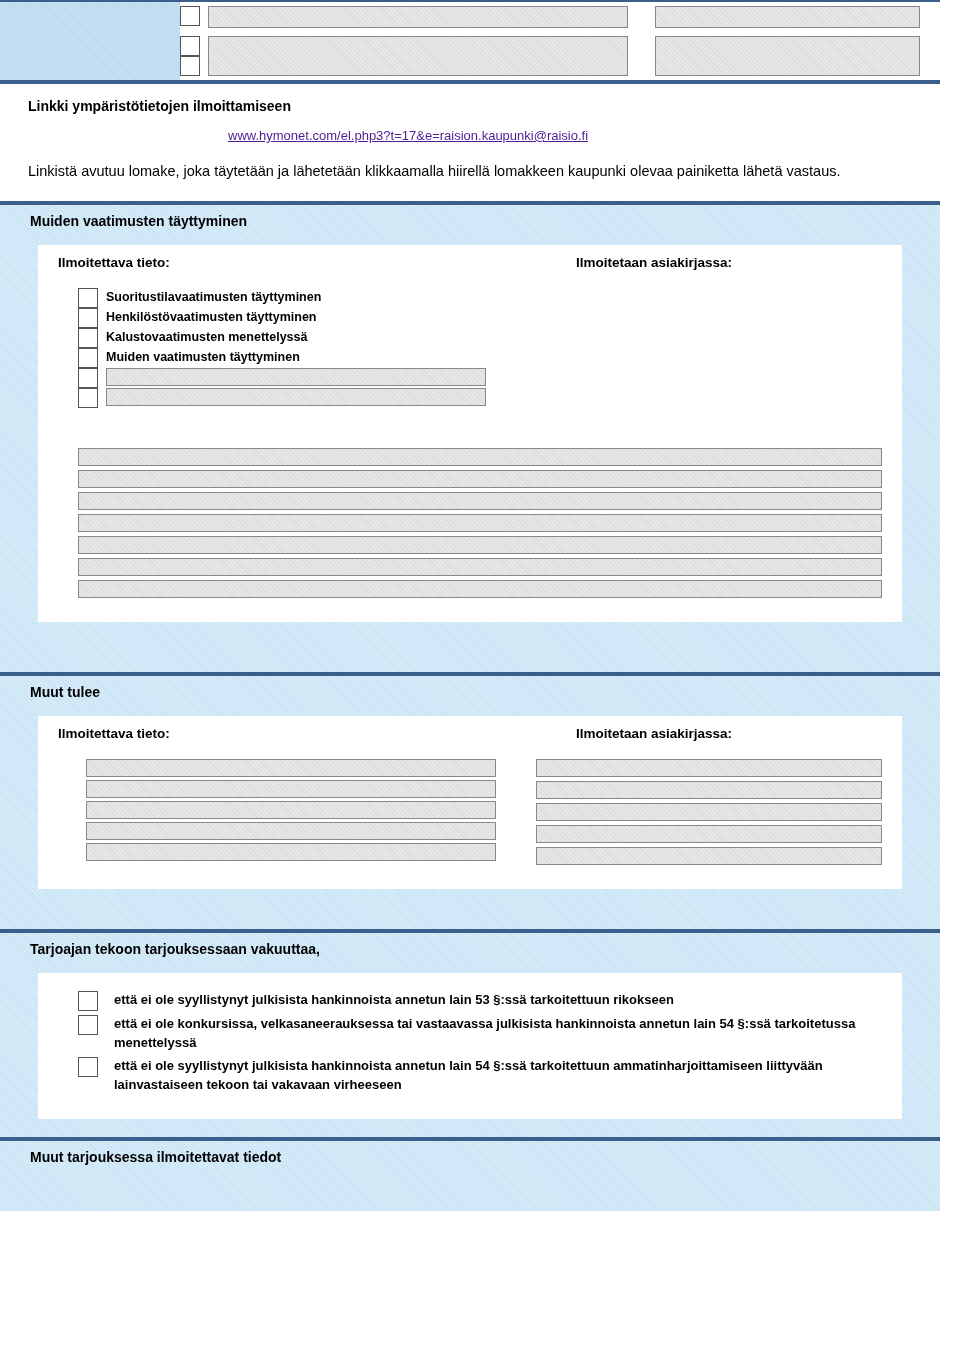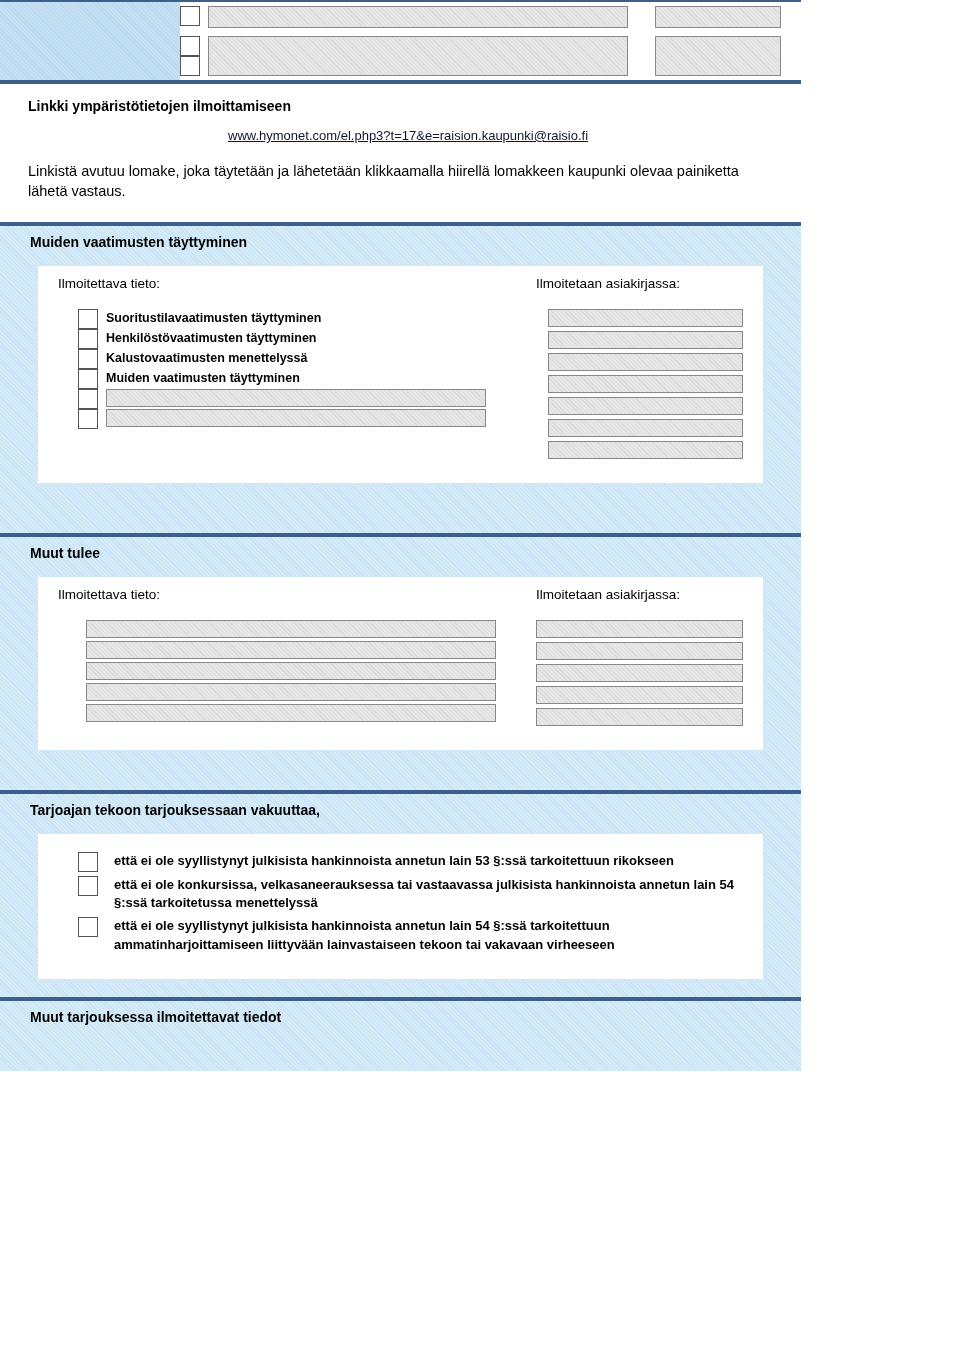--- a/index.html
+++ b/index.html
@@ -5,21 +5,21 @@
   body {
     margin: 0;
     padding: 0;
     font-family: Arial, Helvetica, sans-serif;
     background: #fff;
     width: 960px;
     font-size: 13px;
     color: #000;
   }
   .page {
-    width: 801px;
+    width: 940px;
     box-sizing: border-box;
     padding: 0;
   }
   .sidebar-stripe {
     background: repeating-linear-gradient(45deg, #b8d9f0 0, #b8d9f0 1px, #c5e0f3 1px, #c5e0f3 3px);
   }
   .top-block {
     width: 100%;
     border-top: 2px solid #3a5f8a;
     border-bottom: 2px solid #3a5f8a;
@@ -75,23 +75,23 @@
   .shaded-body {
     padding: 0 0 50px 0;
   }
   .innerbox {
     background: #fff;
     margin: 8px 38px 0 38px;
     position: relative;
   }
   .col-header-row {
     display: flex;
-    gap: 48px;
+    gap: 88px;
     padding: 10px 14px 18px 20px;
-    font-weight: normal;
+    font-weight: bold;
     font-size: 13.5px;
   }
   .col-header-row .ch-left { width: 430px; }
   .col-header-row .ch-right { flex: 1; }
   .list-area {
     display: flex;
     gap: 40px;
     padding: 0 20px 0 40px;
   }
   .list-left { width: 430px; }
@@ -101,21 +101,21 @@
     align-items: flex-start;
     gap: 8px;
     margin-bottom: 0px;
   }
   .list-row .lbl {
     font-weight: bold;
     font-size: 12.5px;
     padding-top: 2px;
   }
   .link {
-    color: #0f172a;
+    color: #4c1d95;
     text-decoration: underline;
   }
   .bottom-shaded {
     background: repeating-linear-gradient(45deg, #c8e3f5 0, #c8e3f5 1px, #d5ebf8 1px, #d5ebf8 3px);
     min-height: 70px;
     border-top: 2px solid #3a5f8a;
   }
   .bottom-shaded .shaded-header { padding-bottom: 30px; }
   .vak-list {
     background: #fff;
@@ -174,21 +174,21 @@
   </div>
 
   <div class="section shaded-section">
     <div class="shaded-header">Muiden vaatimusten täyttyminen</div>
     <div class="shaded-body">
       <div class="innerbox">
         <div class="col-header-row">
           <div class="ch-left">Ilmoitettava tieto:</div>
           <div class="ch-right">Ilmoitetaan asiakirjassa:</div>
         </div>
-        <div class="list-area" style="padding-bottom:20px;">
+        <div class="list-area" style="padding-bottom:20px;flex-direction:column;">
           <div class="list-left">
             <div class="list-row">
                 <div class="checkbox"></div>
                 <div class="lbl">Suoritustilavaatimusten täyttyminen</div>
               </div>
             <div class="list-row">
                 <div class="checkbox"></div>
                 <div class="lbl">Henkilöstövaatimusten täyttyminen</div>
               </div>
             <div class="list-row">

